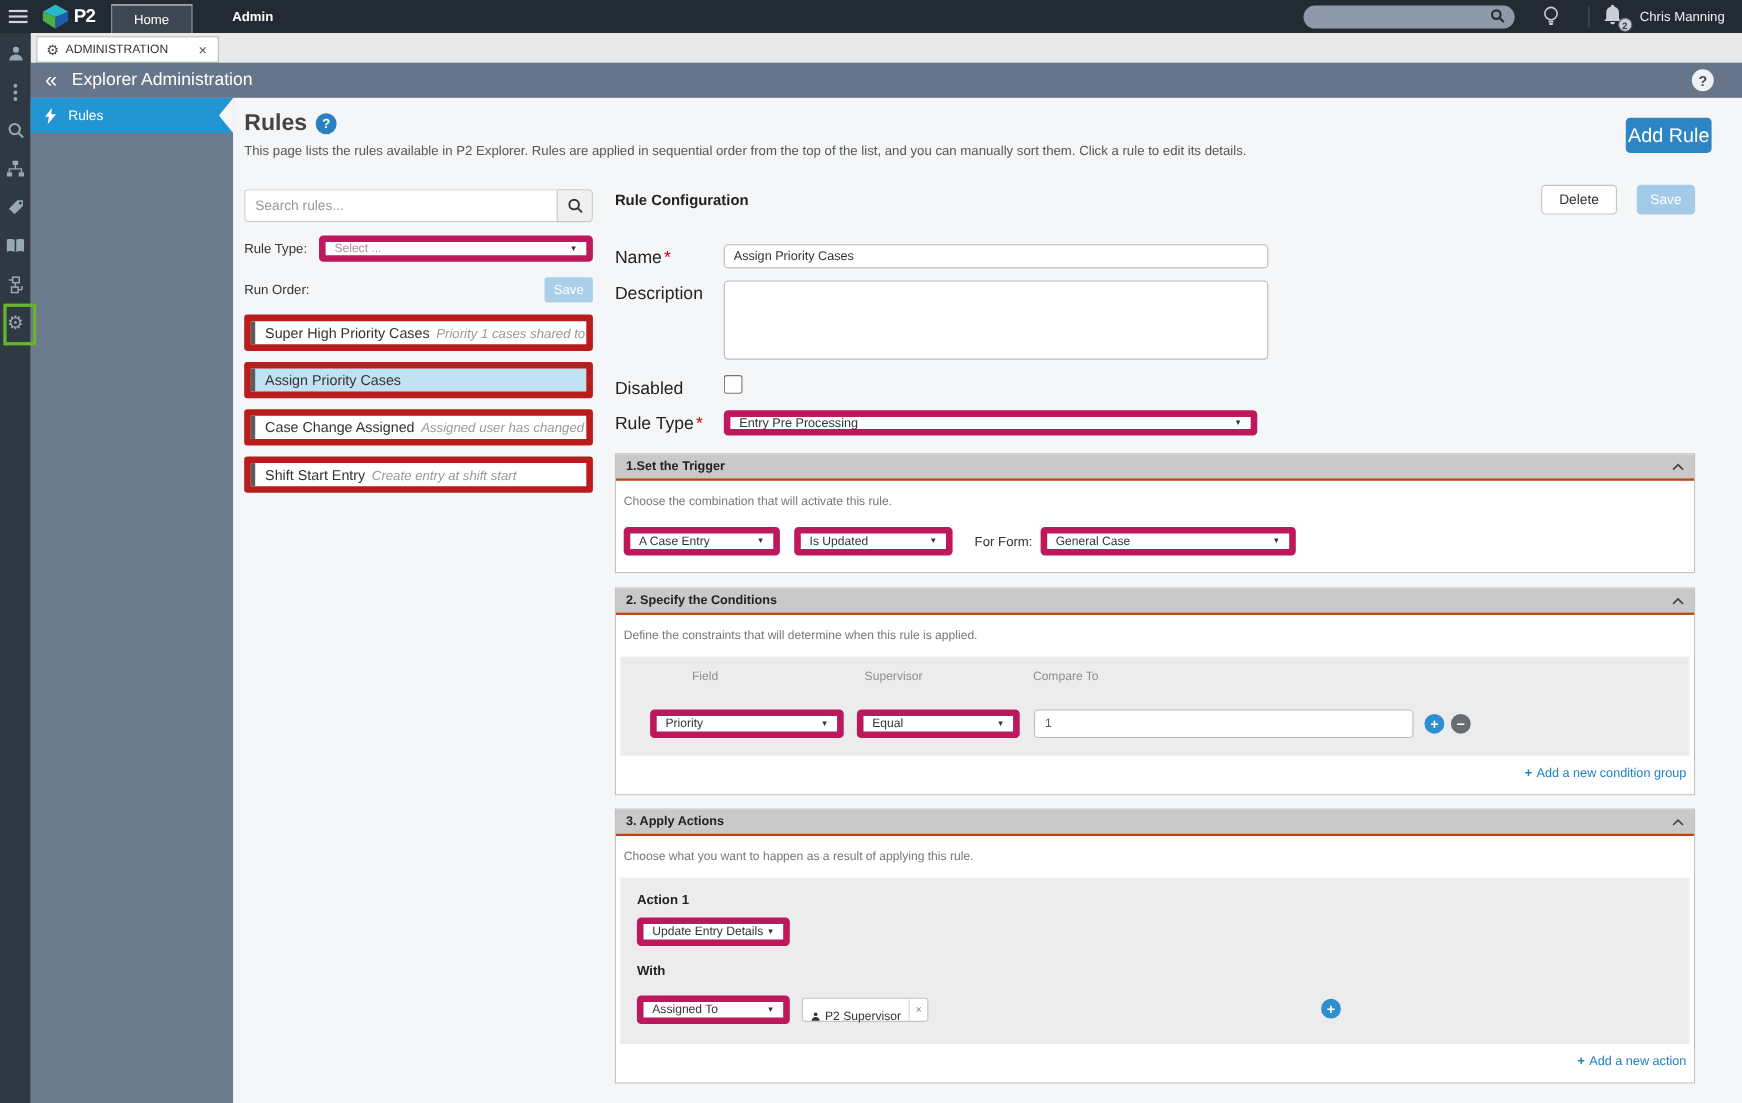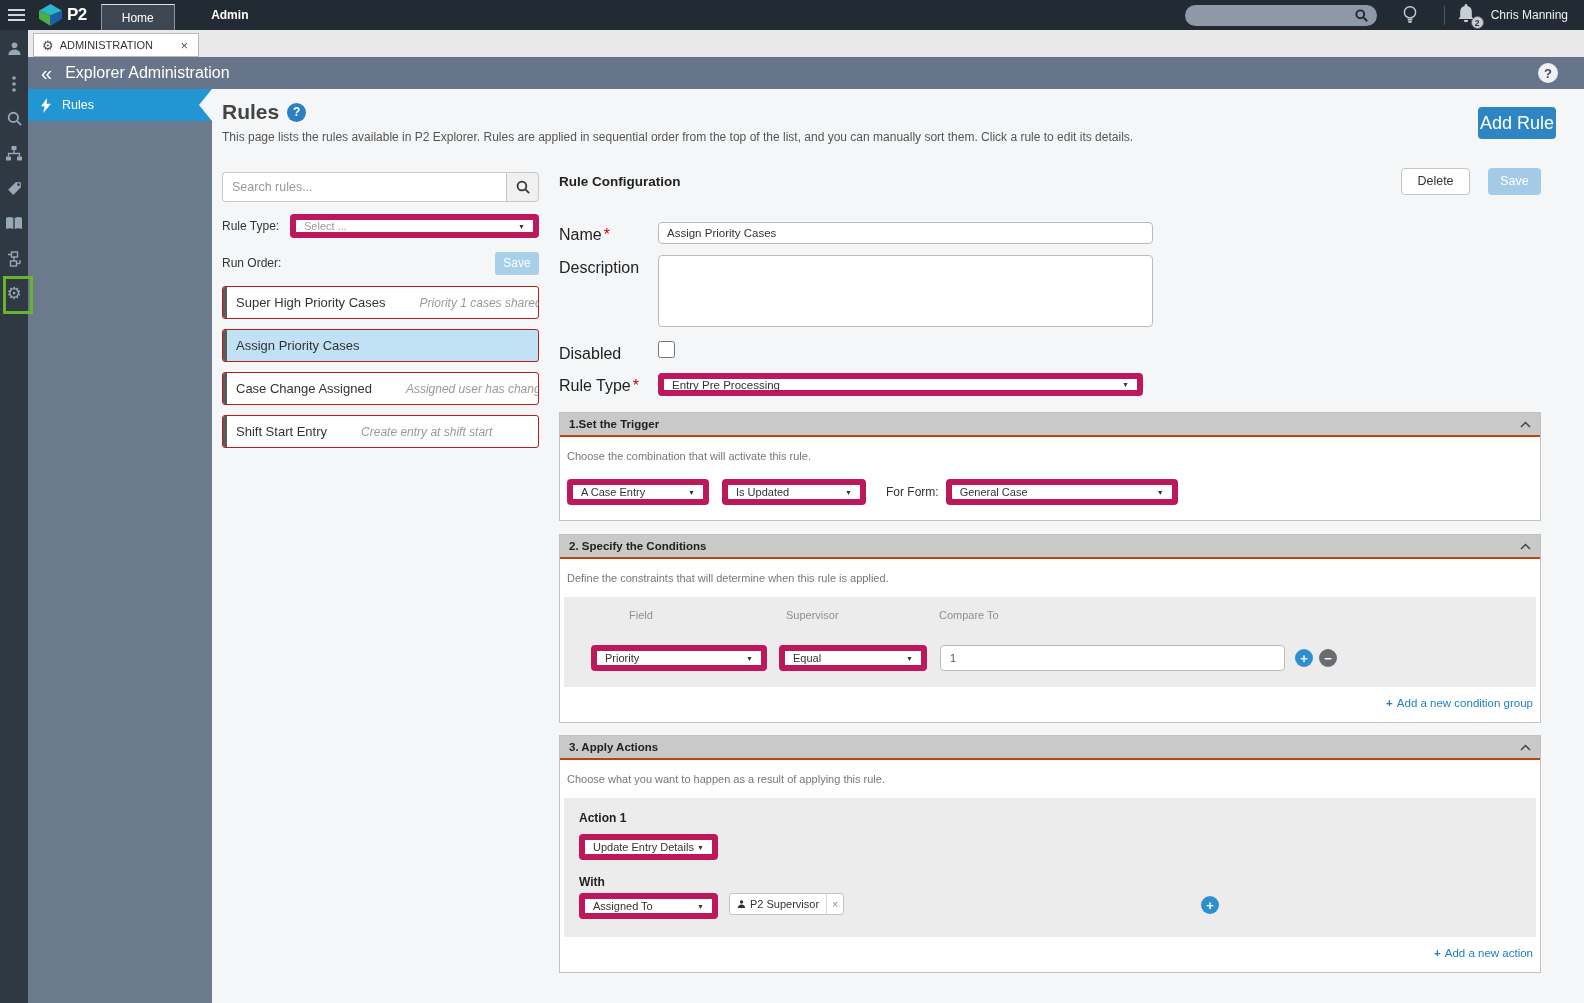--- a/index.html
+++ b/index.html
@@ -67,21 +67,21 @@
   .filter-row .flabel { width:68px; font-size:12px; color:#333; }
   .selectbox { position:relative; background:#fff; border:6px solid #be185d; border-radius:4px; display:flex; align-items:center; cursor:pointer; }
   .selectbox .sel-text { padding-left:8px; font-size:11px; color:#333; white-space:nowrap; overflow:hidden; }
   .selectbox .sel-text.placeholder { color:#999; }
   .selectbox .caret { position:absolute; right:8px; font-size:7px; color:#333; }
   .rt-select { flex:1; height:24px; }
   .runorder-row { margin-top:13px; display:flex; align-items:center; justify-content:space-between; height:24px; }
   .runorder-row .flabel { font-size:12px; color:#333; }
   .mini-save { width:44px; height:23px; background:#a9cfe9; border:none; border-radius:3px; color:#fff; font-size:12px; font-family:inherit; cursor:default; }
   .rulelist { margin-top:11px; display:flex; flex-direction:column; gap:10px; }
-  .rule-item { position:relative; height:33px; background:#fff; border:1px solid #b91c1c; border-radius:3px; display:flex; align-items:center; padding-left:13px; overflow:hidden; white-space:nowrap; cursor:pointer;gap:28px; }
+  .rule-item { position:relative; height:33px; background:#fff; border:6px solid #b91c1c; border-radius:3px; display:flex; align-items:center; padding-left:13px; overflow:hidden; white-space:nowrap; cursor:pointer; }
   .rule-item .dragbar { position:absolute; left:0; top:0; bottom:0; width:4px; background:#5b5b5b; }
   .rule-item.selected { background:#c0e2f4; }
   .rule-name { font-size:13px; color:#333; }
   .rule-desc { font-style:italic; font-size:12px; color:#999; margin-left:6px; }
 
   
   .rightcol { position:absolute; left:347px; top:78px; width:982px; }
   .cfg-head { display:flex; align-items:center; height:28px; }
   .cfg-title { flex:1; font-size:13.5px; font-weight:bold; color:#222; }
   .delete-btn { width:69px; height:27px; background:#fff; border:1px solid #c3c3c3; border-radius:4px; font-size:12.5px; color:#333; font-family:inherit; margin-right:18px; cursor:pointer; }
@@ -118,24 +118,24 @@
   .plus-c { background:#2e8fd0; margin-left:10px; }
   .minus-c { background:#696d71; margin-left:6px; }
   .link-row { text-align:right; padding:10px 3px 0; font-size:11.5px; color:#1d7fc4; }
   .blue-link { color:#1d7fc4; text-decoration:none; cursor:pointer; }
   .blue-link .plus-glyph { font-weight:bold; margin-right:4px; }
 
   .act-panel { background:#ececec; margin-top:13px; padding:13px 15px 18px; }
   .act-label { font-size:12px; font-weight:bold; color:#222; }
   .sel-acttype { width:139px; margin-top:9px; }
   .with-label { font-size:12px; font-weight:bold; color:#222; margin-top:15px; }
-  .act-row { position:relative; display:flex; align-items:flex-start; margin-top:4px; }
+  .act-row { position:relative; display:flex; align-items:center; margin-top:16px; }
   .sel-actfield { width:139px; }
   .chip { display:inline-flex; align-items:stretch; height:22px; background:#fff; border:1px solid #c4c4c4; border-radius:3px; margin-left:11px; font-size:11px; color:#333; }
-  .chip-main { display:flex; align-items:center; gap:4px; padding:4px 7px; }
+  .chip-main { display:flex; align-items:center; gap:4px; padding:16px 7px; }
   .chip-x { width:17px; border-left:1px solid #d8d8d8; display:flex; align-items:center; justify-content:center; color:#888; font-size:10px; cursor:pointer; }
   .act-plus { position:absolute; left:612px; top:3px; }
 </style>
 </head>
 <body>
 
 <div class="screen">
 
   <div class="topbar">
     <div class="burger">

